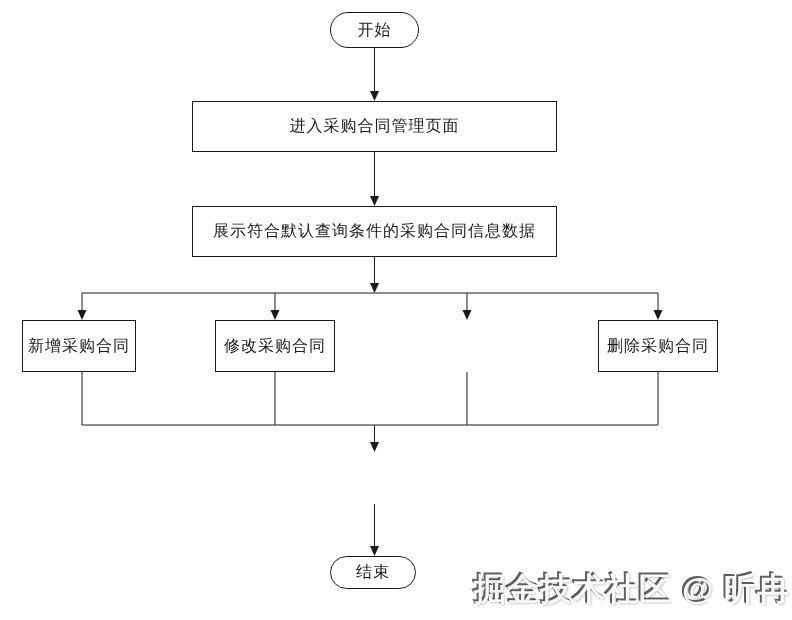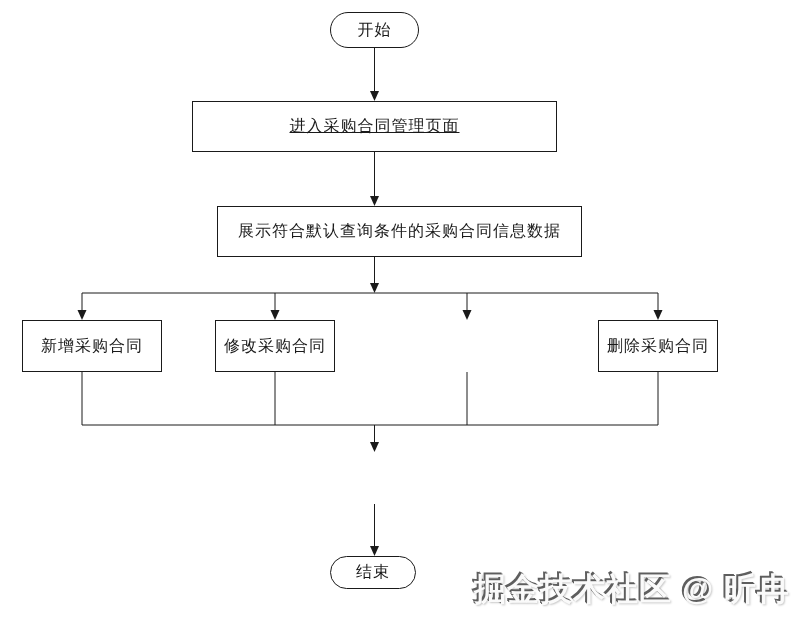--- a/index.html
+++ b/index.html
@@ -34,23 +34,23 @@
     color: var(--text, #1a1a1a);
     font-size: 16px;
     letter-spacing: 1px;
     text-align: center;
     white-space: nowrap;
   }
   .terminator {
     border-radius: 18px;
   }
   .node-start   { left: 330px; top: 12px;  width: 89px;  height: 36px; }
-  .node-enter   { left: 192px; top: 101px; width: 365px; height: 51px; text-decoration: underline; }
-  .node-default { left: 192px; top: 206px; width: 365px; height: 51px; margin-left: 25px; }
-  .node-add     { left: 22px;  top: 320px; width: 140px; height: 52px; text-align: right; }
+  .node-enter   { left: 192px; top: 101px; width: 365px; height: 51px; }
+  .node-default { left: 192px; top: 206px; width: 365px; height: 51px; }
+  .node-add     { left: 22px;  top: 320px; width: 114px; height: 52px; text-align: right; }
   .node-modify  { left: 215px; top: 320px; width: 120px; height: 52px; }
   .node-query   { left: 407px; top: 320px; width: 120px; height: 52px; }
   .node-delete  { left: 598px; top: 320px; width: 120px; height: 52px; }
   .node-after   { left: 192px; top: 452px; width: 365px; height: 52px; }
   .node-end     { left: 330px; top: 556px; width: 86px;  height: 33px; border-radius: 17px; }
   .watermark {
     position: absolute;
     right: 2px;
     bottom: 8px;
     font-size: 32px;

